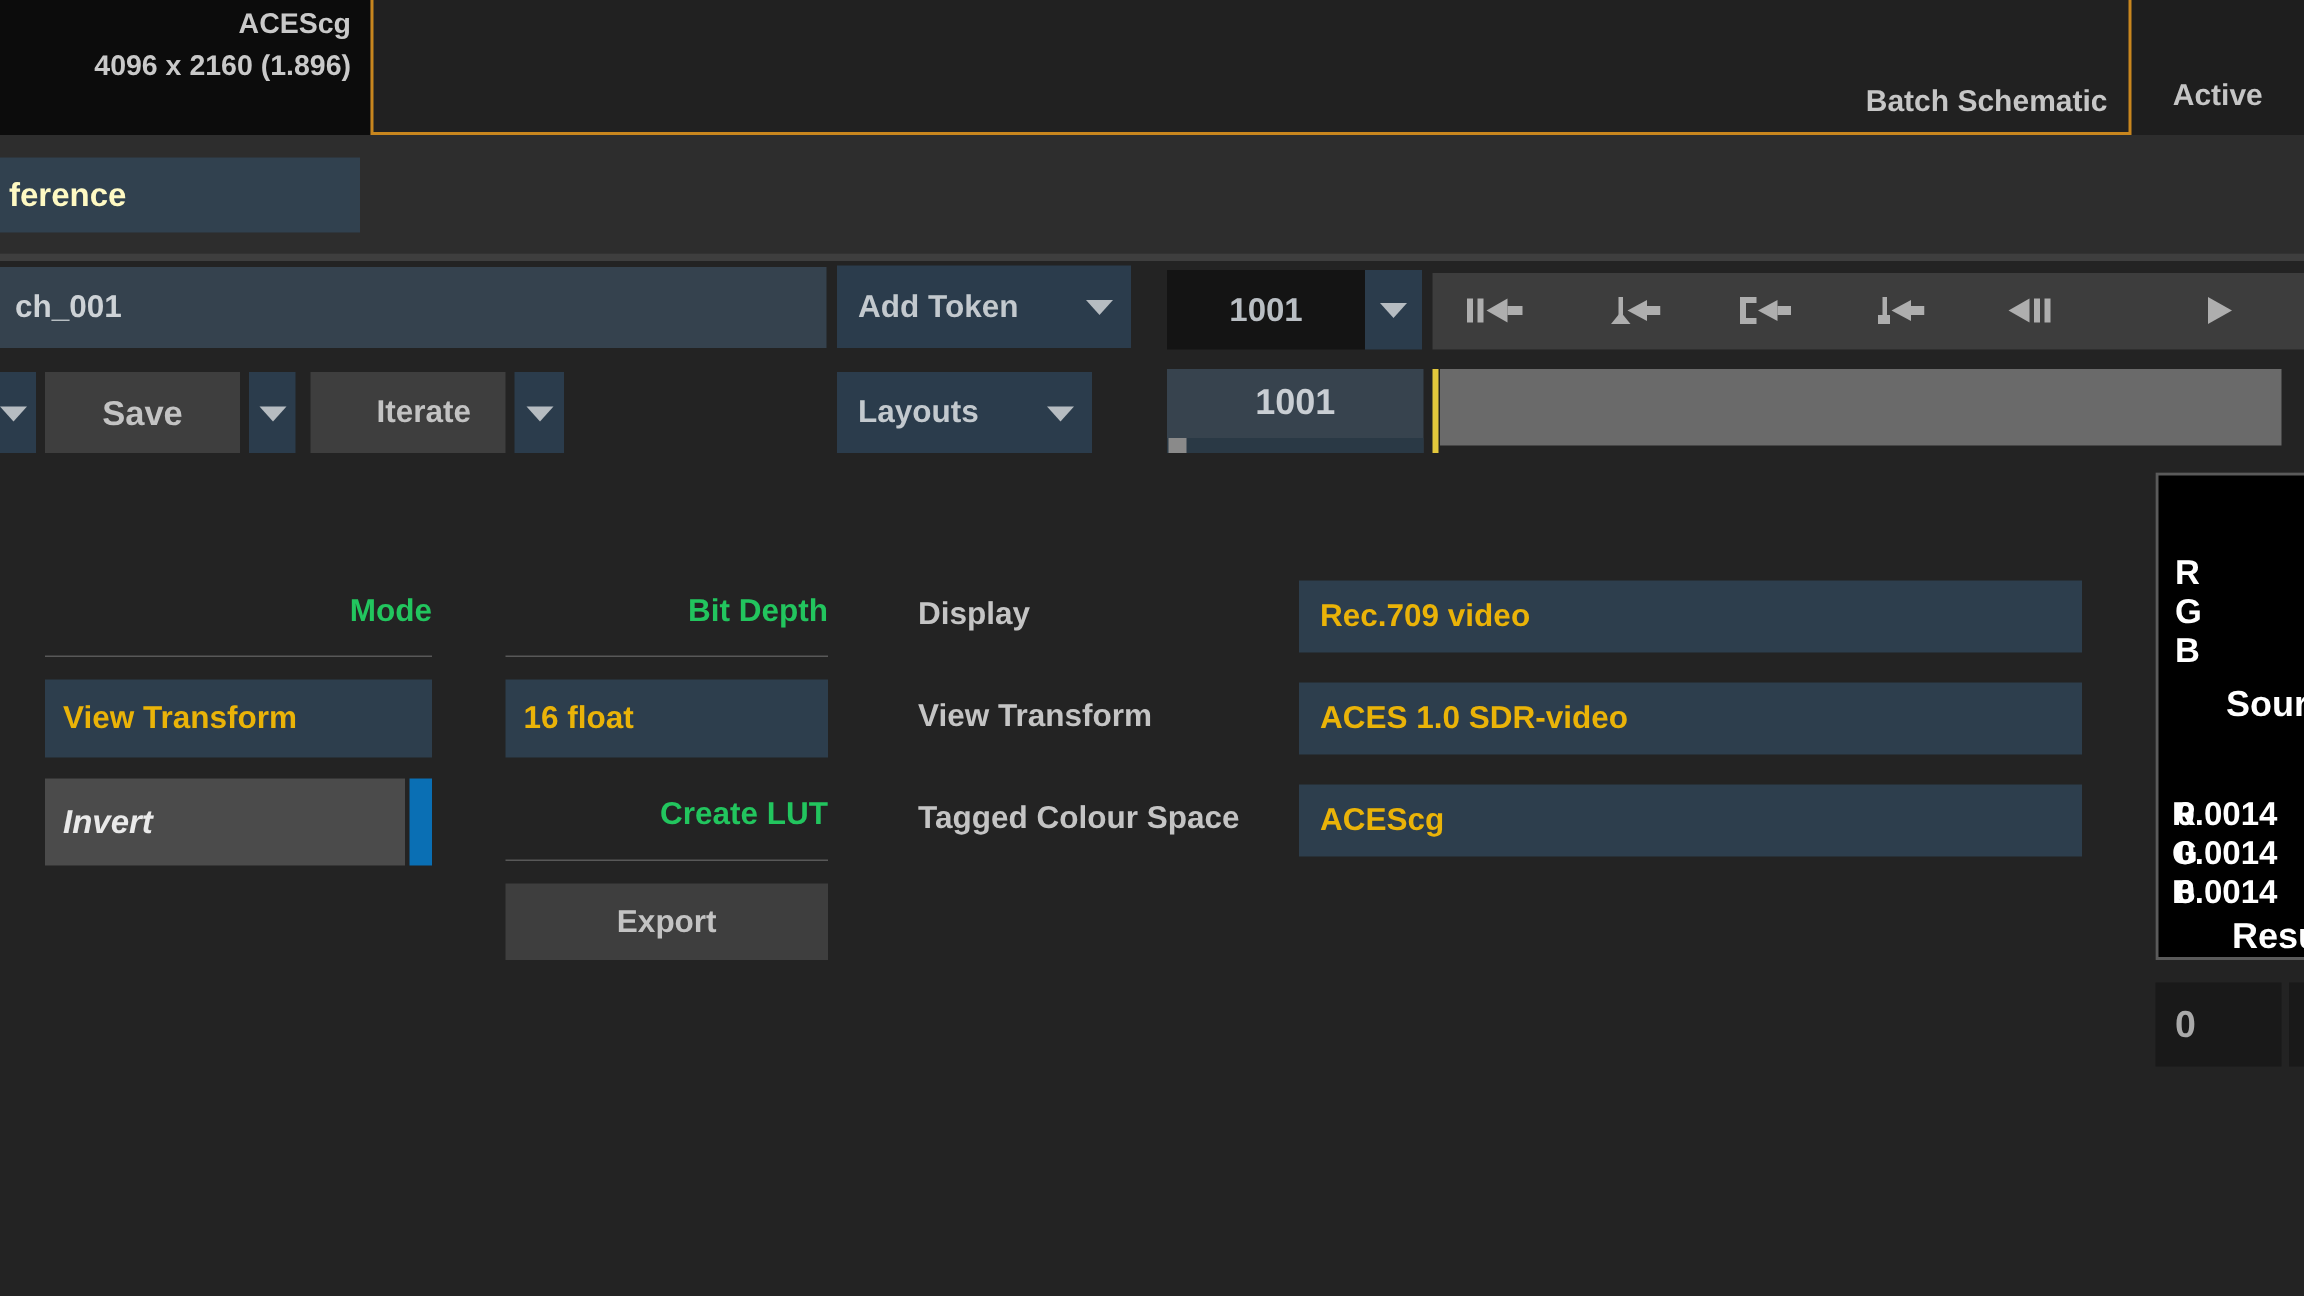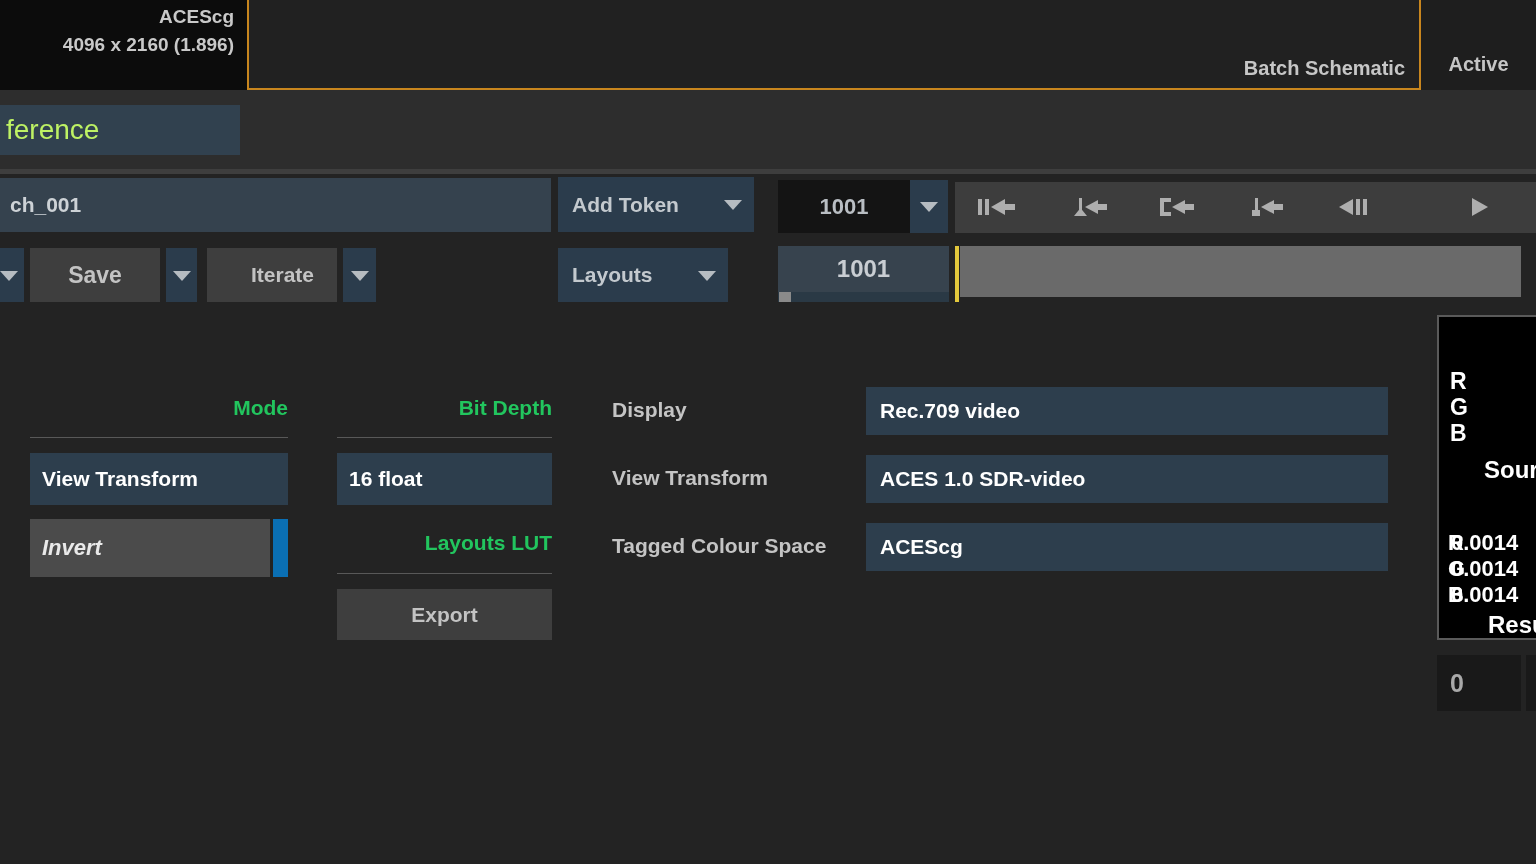--- a/index.html
+++ b/index.html
@@ -5,21 +5,21 @@
   * { margin:0; padding:0; box-sizing:border-box; }
   html,body { background:#111; }
   #screen {
     position:relative; width:1536px; height:864px; overflow:hidden;
     background:#232323;
     font-family:"Liberation Sans", sans-serif;
     -webkit-font-smoothing:antialiased;
   }
   .abs { position:absolute; }
   .txt { color:#c5c5c5; font-weight:700; }
-  .blue-field { background:#2d3e4d; color:#ffffff; font-weight:700; }
+  .blue-field { background:#2d3e4d; color:#eab308; font-weight:700; }
   .drop-btn  { background:#2b3c4c; }
   .grey-btn  { background:#3e3e3e; color:#c3c3c3; font-weight:700; text-align:center; }
   .caret {
     width:0; height:0; display:inline-block;
     border-left:9px solid transparent; border-right:9px solid transparent;
     border-top:10px solid #b6bcc1;
   }
   .underline { background:#585858; height:1px; }
   .section-label { color:#22c55e; font-size:21px; font-weight:700; text-align:right; }
   .form-label { color:#c4c4c4; font-size:21px; font-weight:700; }
@@ -42,21 +42,21 @@
   <div class="abs" style="left:247px;top:-3px;width:1174px;height:93px;background:#212121;border:2px solid #c8861e;">
     <div class="abs txt" style="right:14px;bottom:8px;font-size:20px;color:#c6c6c6;">Batch Schematic</div>
   </div>
 
   <div class="abs" style="left:1421px;top:0;width:115px;height:90px;">
     <div class="abs txt" style="left:50%;transform:translateX(-50%);top:53px;font-size:20px;">Active</div>
   </div>
 
   <div class="abs" style="left:0;top:90px;width:1536px;height:79px;background:#2d2d2d;"></div>
   <div class="abs" style="left:0;top:105px;width:240px;height:50px;background:#31414f;">
-    <span class="abs" style="left:6px;top:0;line-height:50px;font-size:28px;font-weight:400;color:#bef264;">ference</span>
+    <span class="abs" style="left:6px;top:0;line-height:50px;font-size:22px;font-weight:700;color:#fef9c3;">ference</span>
   </div>
 
   <div class="abs" style="left:0;top:169px;width:1536px;height:5px;background:#3e3e3e;"></div>
 
   <div class="abs" style="left:0;top:178px;width:551px;height:54px;background:#35424e;">
     <span class="abs" style="left:10px;top:0;line-height:54px;font-size:21px;font-weight:700;color:#cdd2d6;">ch_001</span>
   </div>
 
   <div class="abs drop-btn" style="left:558px;top:177px;width:196px;height:55px;">
     <span class="abs" style="left:14px;top:0;line-height:55px;font-size:21px;font-weight:700;color:#c3c9ce;">Add Token</span>
@@ -157,21 +157,21 @@
       <span style="padding-left:12px;line-height:58px;font-size:22px;font-style:italic;font-weight:700;color:#e9e9e9;">Invert</span>
     </div>
     <div class="abs" style="left:243px;top:0;width:15px;height:58px;background:#0a6fb4;"></div>
   </div>
 
   <div class="abs section-label" style="left:337px;top:396px;width:215px;">Bit Depth</div>
   <div class="abs underline" style="left:337px;top:437px;width:215px;"></div>
   <div class="abs blue-field" style="left:337px;top:453px;width:215px;height:52px;">
     <span style="padding-left:12px;line-height:52px;font-size:21px;">16 float</span>
   </div>
-  <div class="abs section-label" style="left:337px;top:531px;width:215px;">Layouts LUT</div>
+  <div class="abs section-label" style="left:337px;top:531px;width:215px;">Create LUT</div>
   <div class="abs underline" style="left:337px;top:573px;width:215px;"></div>
   <div class="abs grey-btn" style="left:337px;top:589px;width:215px;height:51px;">
     <span style="line-height:51px;font-size:21px;">Export</span>
   </div>
 
   <div class="abs form-label" style="left:612px;top:398px;">Display</div>
   <div class="abs blue-field" style="left:866px;top:387px;width:522px;height:48px;">
     <span style="padding-left:14px;line-height:48px;font-size:21px;">Rec.709 video</span>
   </div>
 

